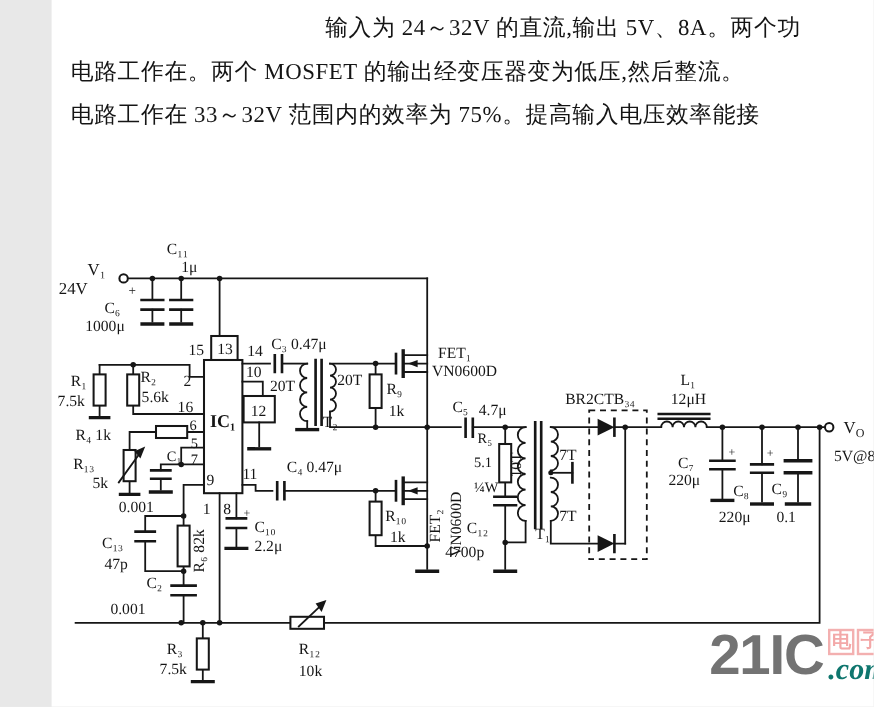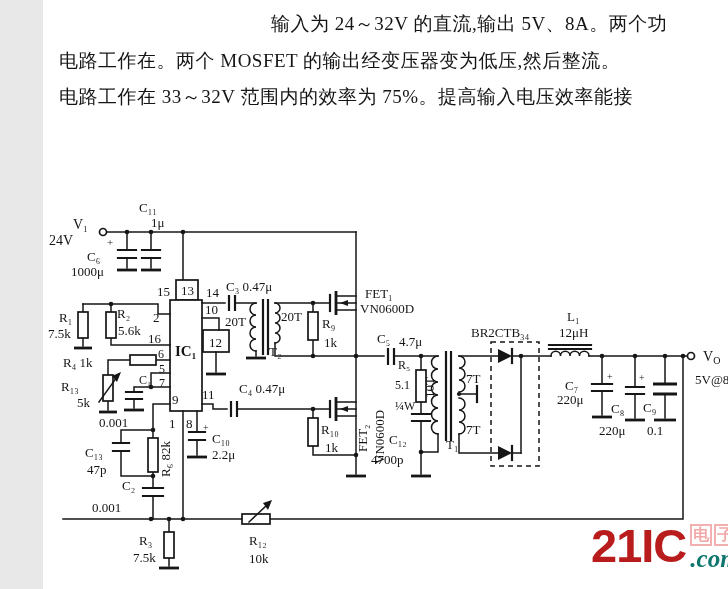--- a/index.html
+++ b/index.html
@@ -2,21 +2,21 @@
 <html><head>
 <meta charset="utf-8">
 <style>
   html,body{margin:0;padding:0;background:#e8e8e8;}
   .page{position:relative;width:728px;height:589px;background:#ffffff;overflow:hidden;
         font-family:"Liberation Serif","DejaVu Serif",serif;color:#151515;margin-left:43px;}
   .desc{position:absolute;left:16px;top:6px;width:700px;font-size:19px;line-height:36.5px;
         letter-spacing:0.5px;font-weight:500;}
   .desc .l1{padding-left:212px;}
   .wm{position:absolute;left:548px;top:516px;display:flex;align-items:flex-start;z-index:0;}
-  .wm-big{font-size:47px;font-weight:bold;color:#b91c1c;letter-spacing:-1px;line-height:60px;
+  .wm-big{font-size:47px;font-weight:bold;color:#737373;letter-spacing:-1px;line-height:60px;
           font-family:"Liberation Sans","DejaVu Sans",sans-serif;}
   .wm-right{display:flex;flex-direction:column;margin-left:4px;margin-top:8px;}
   .wm-cn{display:flex;gap:2px;}
   .wm-cn span{display:inline-block;border:2px solid #f3b0b0;color:#f3a8a8;font-size:16px;
           line-height:18px;padding:0 1px;font-weight:bold;}
   .wm-com{font-size:25px;font-weight:bold;font-style:italic;color:#0f766e;line-height:26px;
           font-family:"Liberation Serif","DejaVu Serif",serif;}
   svg{position:absolute;left:0;top:190px;z-index:1;}
   .w{stroke:#161616;stroke-width:1.5;fill:none;stroke-linecap:square;}
   .w2{stroke:#161616;stroke-width:2.2;fill:none;stroke-linecap:square;}

